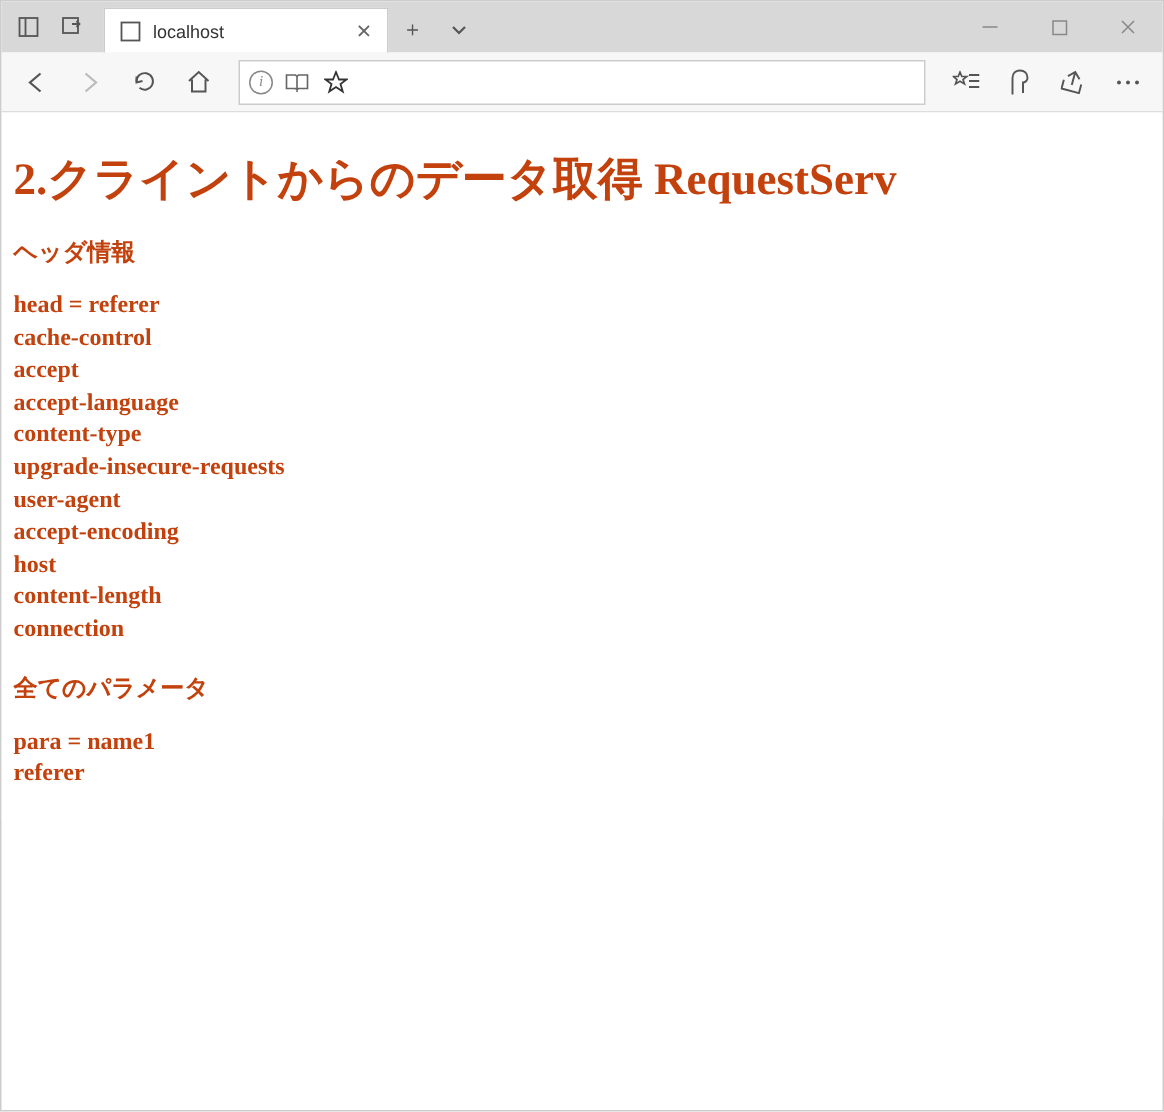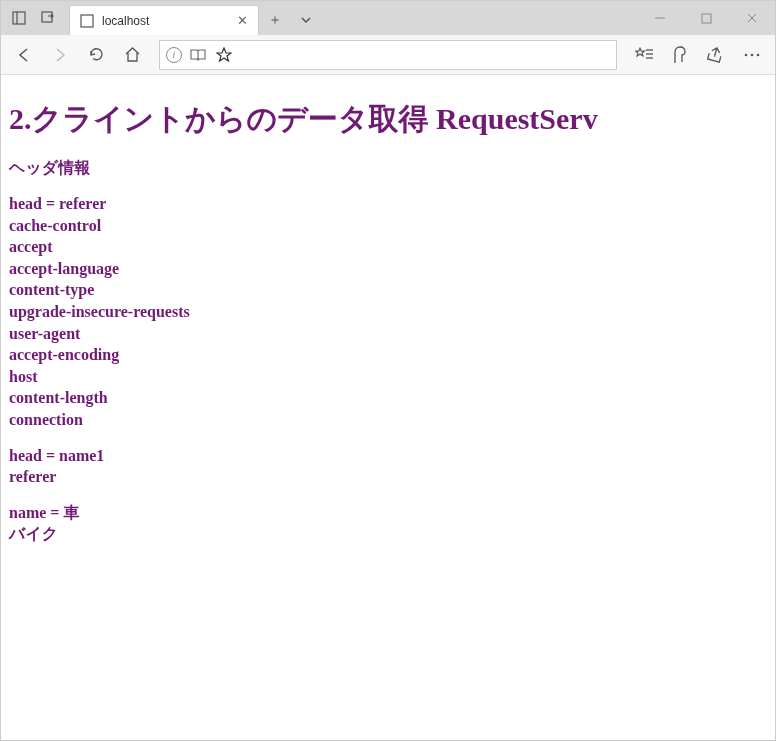--- a/index.html
+++ b/index.html
@@ -138,21 +138,21 @@
       align-items: center;
       justify-content: center;
       color: #666;
     }
     .right-tools { display: flex; gap: 2px; }
     
     .content {
       padding: 14px 8px;
       font-family: "Times New Roman", serif;
       font-size: 16px;
-      color: #701a75;
+      color: #c2410c;
       background: #fff;
     }
     .content h1 {
       font-size: 30px;
       font-weight: bold;
       margin: 10px 0 18px;
     }
     .content h2 {
       font-size: 16px;
       font-weight: bold;
@@ -285,16 +285,16 @@
     </div>
   </div>
 </div>
 
 <div class="content">
   <h1>2.クライントからのデータ取得 RequestServ</h1>
 
   <h2>ヘッダ情報</h2>
   <p id="headers-block"><span class="line">head = referer</span><br><span class="line">cache-control</span><br><span class="line">accept</span><br><span class="line">accept-language</span><br><span class="line">content-type</span><br><span class="line">upgrade-insecure-requests</span><br><span class="line">user-agent</span><br><span class="line">accept-encoding</span><br><span class="line">host</span><br><span class="line">content-length</span><br><span class="line">connection</span></p>
 
-  <p id="params-all-block"><span class="line">head = name1</span><br><span class="line">referer</span></p>
-
-  <p id="params-recv-p2"><span class="line">name = 車</span><br><span class="line">バイク</span></p>
+  <h2>全てのパラメータ</h2>
+  <p id="params-all-block"><span class="line">para = name1</span><br><span class="line">referer</span></p>
+
 </div>
 
 </body></html>

